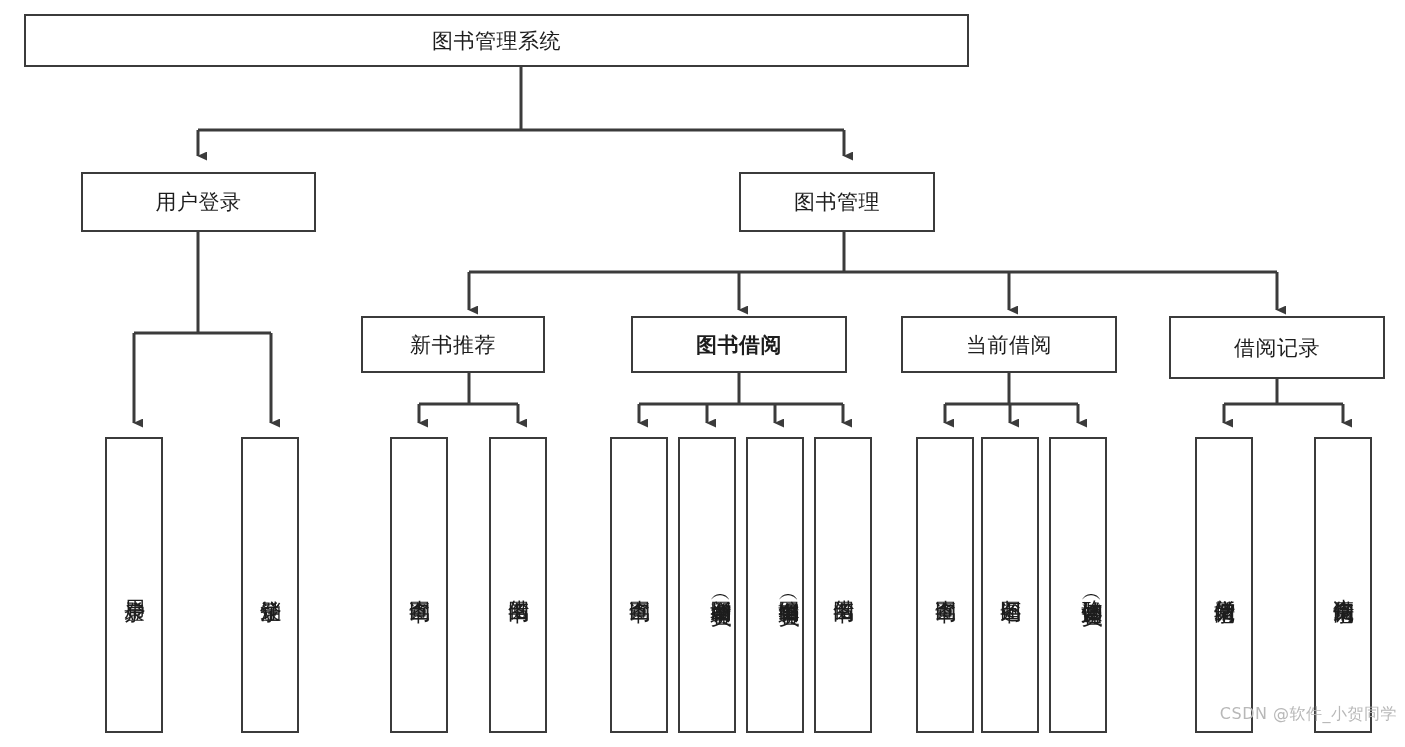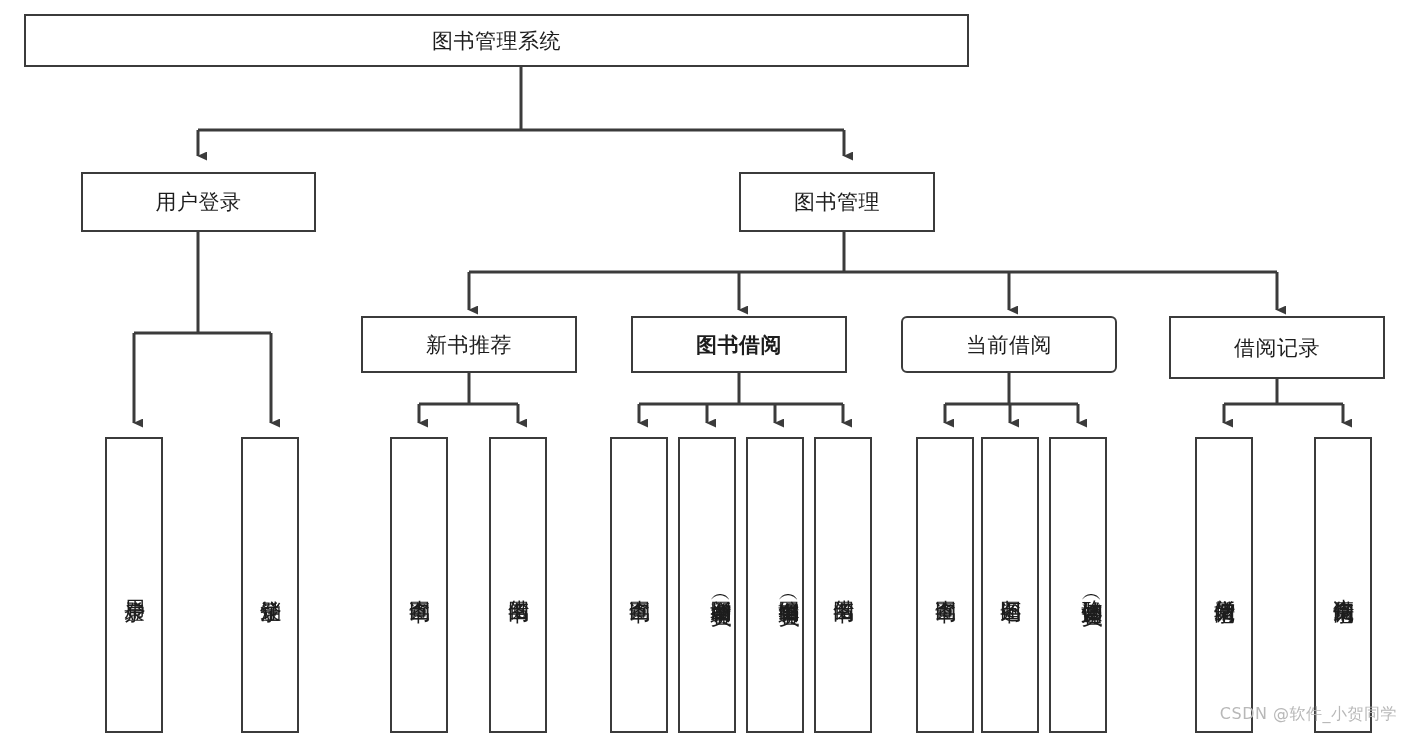--- a/index.html
+++ b/index.html
@@ -137,29 +137,29 @@
   </div>
 
   <div class="node-box node-h" style="left:81px; top:172px; width:235px; height:60px;">
     <span>用户登录</span>
   </div>
 
   <div class="node-box node-h" style="left:712px; top:172px; width:196px; height:60px;margin-left:27px;">
     <span>图书管理</span>
   </div>
 
-  <div class="node-box node-h" style="left:361px; top:316px; width:216px; height:57px;">
+  <div class="node-box node-h" style="left:361px; top:316px; width:184px; height:57px;">
     <span>新书推荐</span>
   </div>
 
   <div class="node-box node-h" style="left:631px; top:316px; width:216px; height:57px;font-weight:bold;">
     <span>图书借阅</span>
   </div>
 
-  <div class="node-box node-h" style="left:901px; top:316px; width:216px; height:57px;border-radius:6px;">
+  <div class="node-box node-h" style="left:901px; top:316px; width:216px; height:57px;">
     <span>当前借阅</span>
   </div>
 
   <div class="node-box node-h" style="left:1169px; top:316px; width:216px; height:63px;">
     <span>借阅记录</span>
   </div>
 
   <div class="node-box node-v" style="left:105px; top:437px; width:58px; height:296px;">
     <span>用户登录</span>
   </div>

